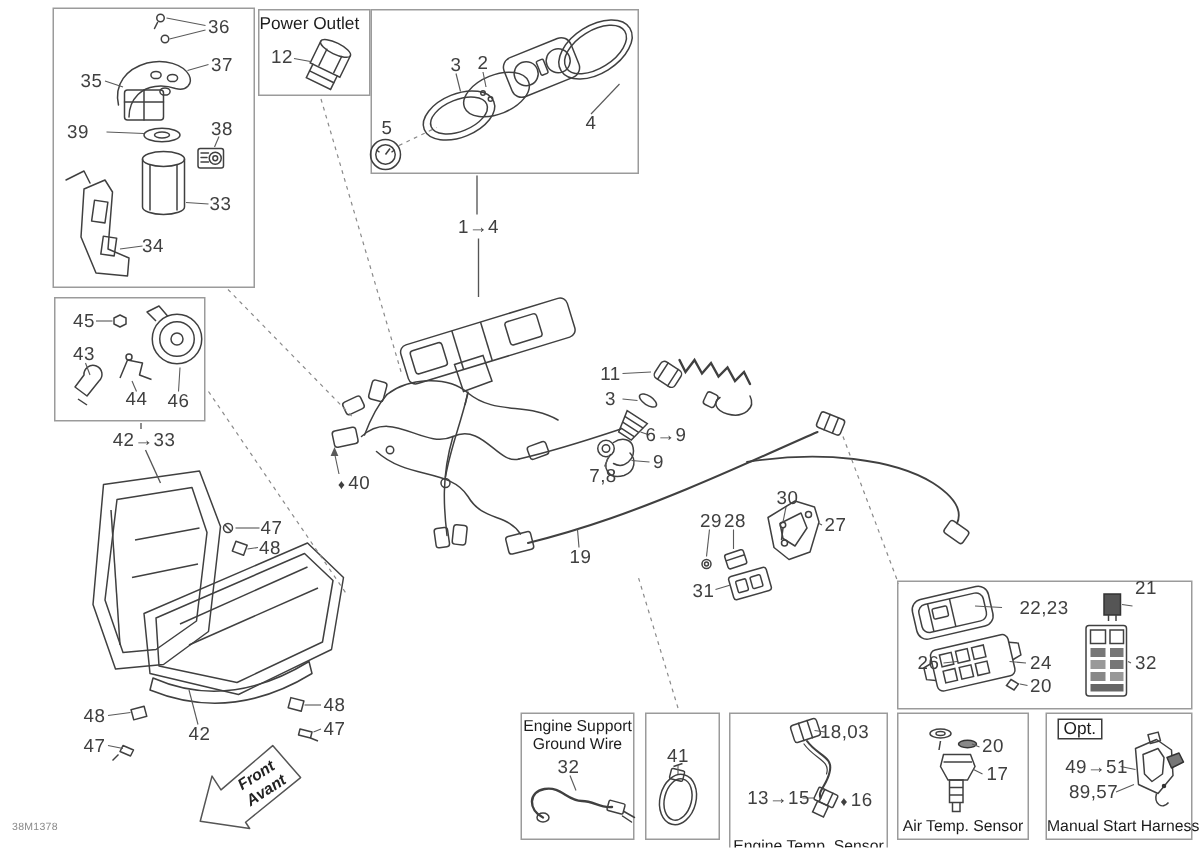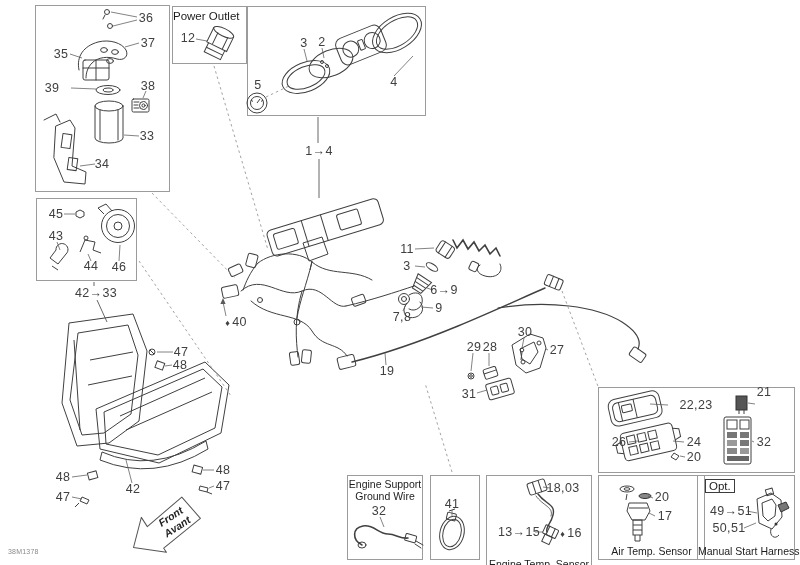--- a/index.html
+++ b/index.html
@@ -28,21 +28,21 @@
 <div class="pbox" style="left:347px;top:475px;width:76px;height:85px">
   <div class="box-title2">
     <div>Engine Support</div>
     <div>Ground Wire</div>
   </div>
 </div>
 <div class="pbox" style="left:430px;top:475px;width:50px;height:85px"></div>
 <div class="pbox" style="left:486px;top:475px;width:106px;height:98px">
   <div class="box-title-bottom">Engine Temp. Sensor</div>
 </div>
-<div class="pbox" style="left:598px;top:475px;width:107px;height:85px">
+<div class="pbox" style="left:598px;top:475px;width:88px;height:85px">
   <div class="box-title-bottom">Air Temp. Sensor</div>
 </div>
 <div class="pbox" style="left:697px;top:475px;width:98px;height:85px">
   <div class="opt">Opt.</div>
   <div class="box-title-bottom">Manual Start Harness</div>
 </div>
 
 <svg class="art" width="800" height="565" viewBox="0 0 800 565">
 
   <g stroke="#404040" fill="none" stroke-linecap="round" stroke-linejoin="round">
@@ -444,15 +444,15 @@
 <div class="callout" style="left:764px;top:442px">32</div>
 <div class="callout" style="left:694px;top:457px">20</div>
 <div class="callout" style="left:379px;top:511px">32</div>
 <div class="callout" style="left:452px;top:504px">41</div>
 <div class="callout" style="left:563px;top:488px">18,03</div>
 <div class="callout" style="left:519px;top:532px">13→15</div>
 <div class="callout" style="left:571px;top:533px"><span class="drop">♦</span><span>16</span></div>
 <div class="callout" style="left:662px;top:497px">20</div>
 <div class="callout" style="left:665px;top:516px">17</div>
 <div class="callout" style="left:731px;top:511px">49→51</div>
-<div class="callout" style="left:729px;top:528px">50,51</div>
+<div class="callout" style="left:729px;top:528px">89,57</div>
 
 <div class="docnum">38M1378</div>
 
 </body></html>

